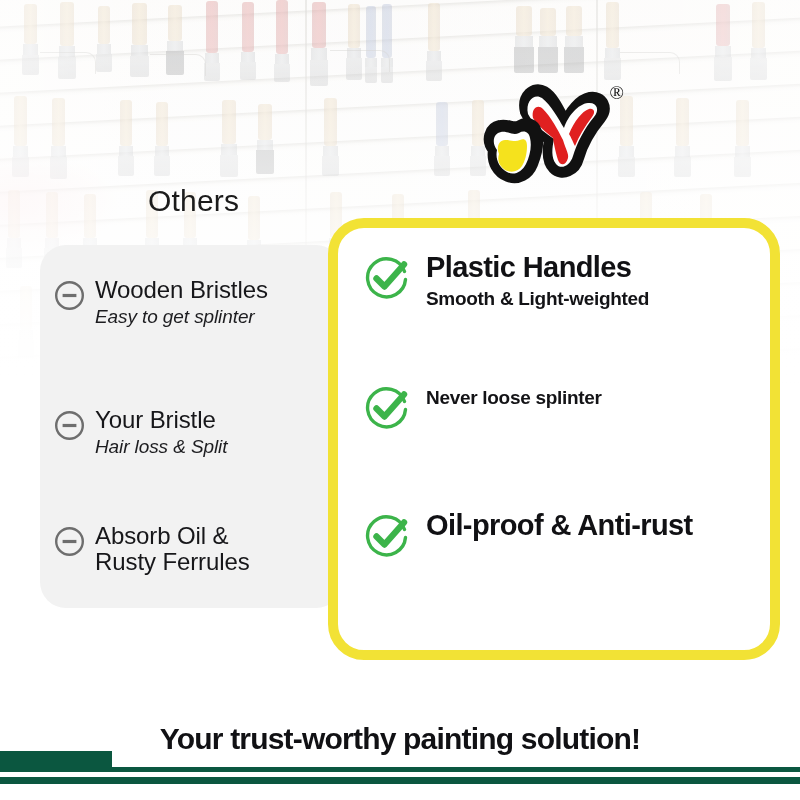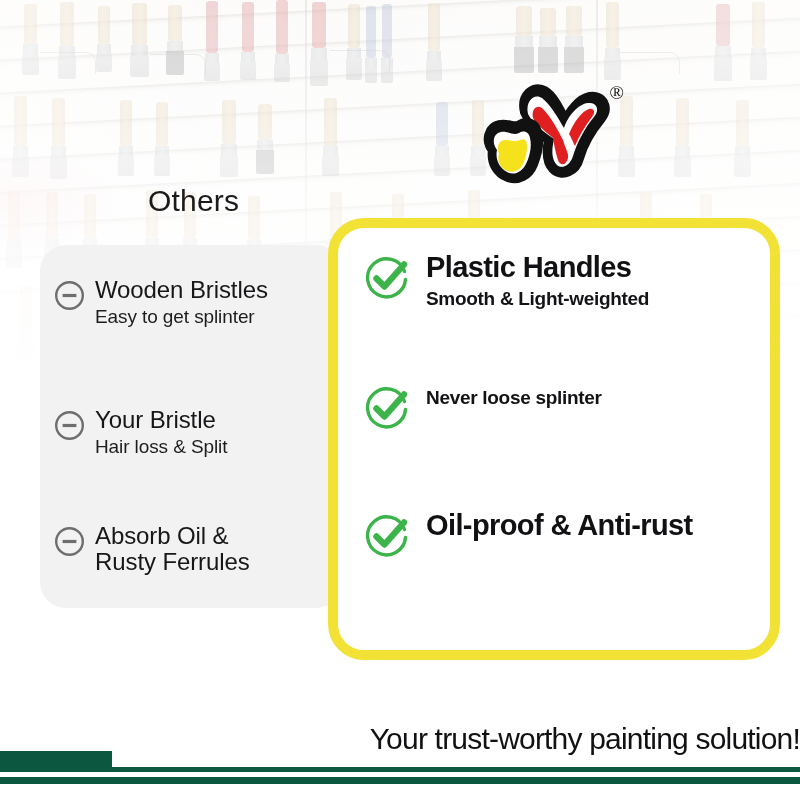--- a/index.html
+++ b/index.html
@@ -112,21 +112,21 @@
   }
   .neg-icon { flex:0 0 auto; width:31px; height:31px; margin-top:3px; }
   .neg-icon svg { display:block; width:31px; height:31px; }
   .neg-text { }
   .neg-title {
     font-size:24px; color:#17171a; font-weight:400; line-height:1.08;
     letter-spacing:-.1px; white-space:pre-line;
   }
   .neg-sub {
     font-size:19px; color:#1d1d20; font-weight:400; line-height:1.2;
-    margin-top:3px; letter-spacing:-.1px;
+    margin-top:3px; letter-spacing:-.1px;font-style:italic;
   }
 
   
   #pros-card {
     position:absolute; left:328px; top:218px; width:452px; height:442px;
     background:#ffffff;
     border:10px solid #f2e235;
     border-radius:36px;
   }
   .pro-row {
@@ -139,22 +139,22 @@
     line-height:1.06; letter-spacing:-.6px;
   }
   .pro-sub {
     font-size:19px; font-weight:bold; color:#131316;
     line-height:1.2; margin-top:5px; letter-spacing:-.3px;
   }
 
   
   #footer-tagline {
     position:absolute; left:0; top:722px; width:800px;
-    text-align:right;
-    font-size:30px; font-weight:normal; color:#111114;
+    text-align:center;
+    font-size:30px; font-weight:bold; color:#111114;
     letter-spacing:-.8px;
   }
   #footer-block {
     position:absolute; left:0; top:751px; width:112px; height:16px;
     background:#0b5740;
   }
   #footer-line-1 {
     position:absolute; left:0; top:767px; width:800px; height:5px;
     background:#0b5740;
   }

